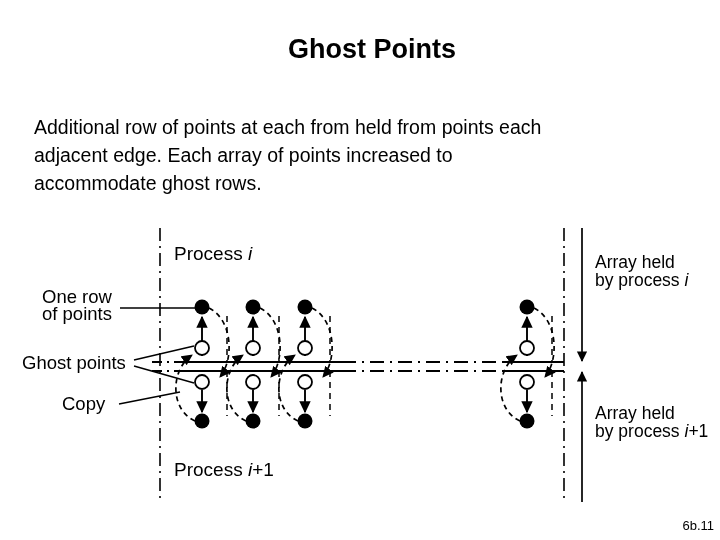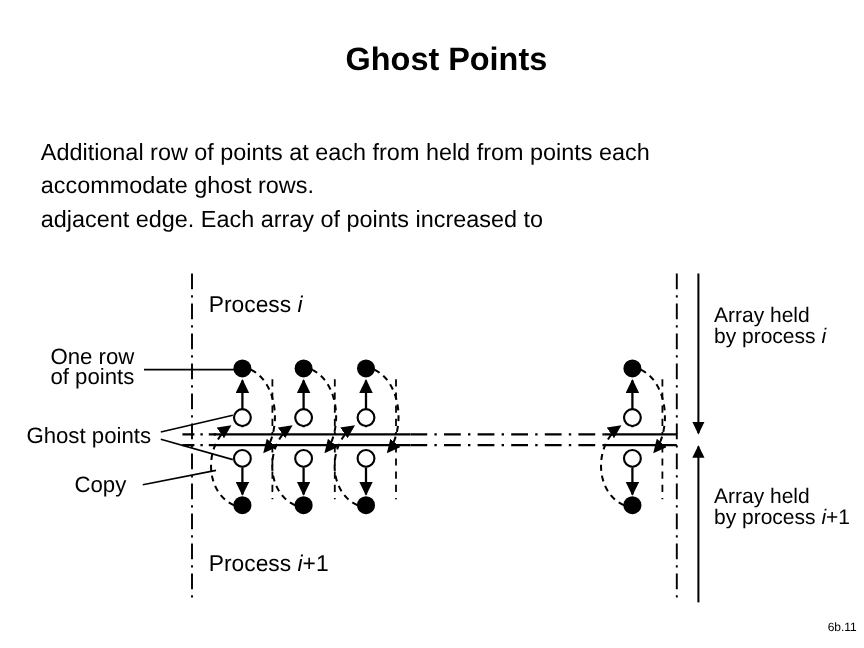--- a/index.html
+++ b/index.html
@@ -23,21 +23,21 @@
   }
   .body-text > span{display:block;}
   .jline{display:flex;justify-content:space-between;}
   .jline.last{display:block;}
 
   .figure{position:absolute;left:0;top:220px;width:720px;height:290px;}
   .figure svg{display:block;}
 
   .pagenum{
     position:absolute;right:18px;top:518px;
-    font-size:10px;text-align:right;
+    font-size:13px;text-align:right;
   }
   .lbl{font-family:"Liberation Sans", sans-serif;}
 </style>
 </head>
 <body>
 
 <div id="slide">
 
   <div class="title">Ghost Points</div>
 
@@ -48,31 +48,31 @@
       <span>of</span>
       <span>points</span>
       <span>at</span>
       <span>each</span>
       <span>from</span>
       <span>held</span>
       <span>from</span>
       <span>points</span>
       <span>each</span>
     </span>
-    <span class="jline last">accommodate ghost rows.</span>
     <span class="jline">
       <span>adjacent</span>
       <span>edge.</span>
       <span>Each</span>
       <span>array</span>
       <span>of</span>
       <span>points</span>
       <span>increased</span>
       <span>to</span>
     </span>
+    <span class="jline last">accommodate ghost rows.</span>
   </div>
 
   <div class="figure">
   <svg width="720" height="290" viewBox="0 0 720 290" xmlns="http://www.w3.org/2000/svg">
 
     <line x1="148" y1="8" x2="148" y2="282" stroke="#000" stroke-width="1.6" stroke-dasharray="13,5,2,5"></line>
     <line x1="552" y1="8" x2="552" y2="282" stroke="#000" stroke-width="1.6" stroke-dasharray="13,5,2,5"></line>
 
     <g stroke="#000" stroke-width="1.5" fill="none" stroke-dasharray="6,5">
       <line x1="215" y1="96" x2="215" y2="142"></line>

